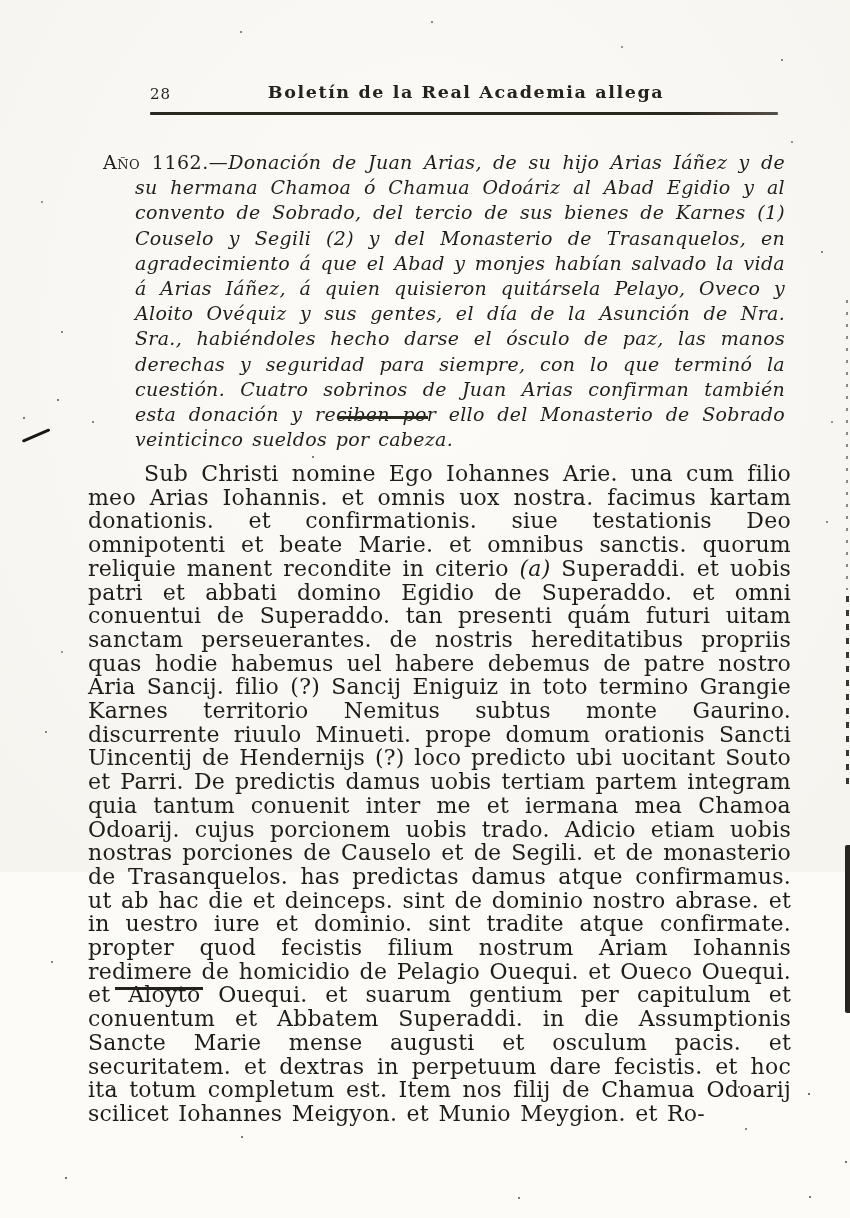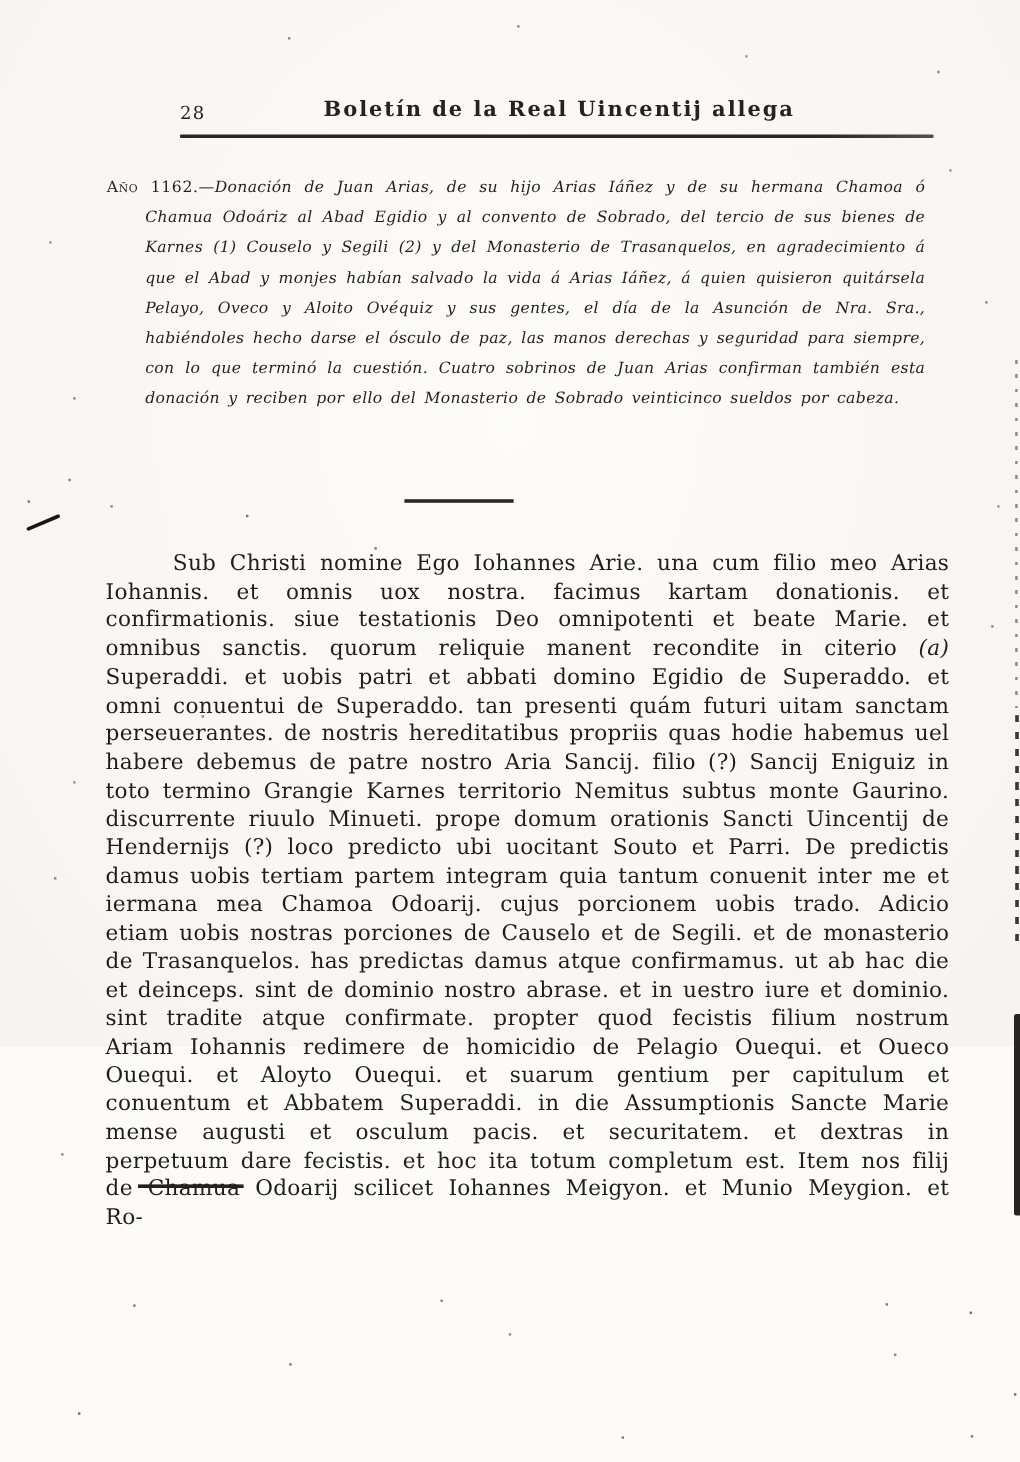--- a/index.html
+++ b/index.html
@@ -22,31 +22,31 @@
   .page-number{position:absolute;left:47px;top:3px;font-size:15px;letter-spacing:1px;}
   .header-title{
     position:absolute;left:120px;right:70px;text-align:center;
     font-size:17.5px;letter-spacing:1.6px;font-weight:bold;
     color:#26221c;
   }
   .header-rule{position:absolute;top:112px;left:150px;width:628px;height:3px;
     background:linear-gradient(to right,#2a2620 85%,#55504a);border-radius:1px;}
   
   .summary{
-    position:absolute;top:131px;left:89px;width:650px;
-    font-size:13px;font-style:italic;line-height:25.2px;
+    position:absolute;top:131px;left:103px;width:650px;
+    font-size:19px;font-style:italic;line-height:25.2px;
     text-align:justify;letter-spacing:0.3px;word-spacing:2.5px;
     padding-left:32px;text-indent:-32px;
   }
   .summary-label{font-style:normal;font-variant:small-caps;letter-spacing:0.5px;}
   .mid-divider{position:absolute;top:416px;left:337px;width:91px;height:2.5px;background:#2b2721;}
   
   .body-text{
     position:absolute;top:440px;left:88px;width:703px;
-    font-size:18px;line-height:23.7px;text-align:justify;
+    font-size:22px;line-height:23.7px;text-align:justify;
     letter-spacing:0.25px;word-spacing:2.2px;
     text-indent:56px;
     color:#201d18;
   }
   .ref-italic{font-style:italic;}
   
   .footnote-rule{position:absolute;top:987px;left:115px;width:88px;height:3px;background:#25211b;}
   .footnotes{
     position:absolute;top:992px;left:88px;width:702px;
     font-size:14.5px;line-height:20.8px;text-align:justify;
@@ -89,21 +89,21 @@
       845px 1161px 0 0 #45413b, 809px 1196px 0 0 #55514a, 367px 1083px 0 0 #6a655d;
   }
 </style>
 </head>
 <body>
 
 <div class="page">
 
   <div class="header">
     <span class="page-number">28</span>
-    <span class="header-title">Boletín de la Real Uincentij allega</span>
+    <span class="header-title">Boletín de la Real Academia allega</span>
   </div>
   <div class="header-rule"></div>
 
   <p class="summary"><span class="summary-label">Año 1162.—</span><span>Donación de Juan Arias, de su hijo Arias Iáñez y de su hermana Chamoa ó Chamua Odoáriz al Abad Egidio y al convento de Sobrado, del tercio de sus bienes de Karnes (1) Couselo y Segili (2) y del Monasterio de Trasanquelos, en agradecimiento á que el Abad y monjes habían salvado la vida á Arias Iáñez, á quien quisieron quitársela Pelayo, Oveco y Aloito Ovéquiz y sus gentes, el día de la Asunción de Nra. Sra., habiéndoles hecho darse el ósculo de paz, las manos derechas y seguridad para siempre, con lo que terminó la cuestión. Cuatro sobrinos de Juan Arias confirman también esta donación y reciben por ello del Monasterio de Sobrado veinticinco sueldos por cabeza.</span></p>
 
   <div class="mid-divider"></div>
 
   <p class="body-text"><span>Sub Christi nomine Ego Iohannes Arie. una cum filio meo Arias Iohannis. et omnis uox nostra. facimus kartam donationis. et confirmationis. siue testationis Deo omnipotenti et beate Marie. et omnibus sanctis. quorum reliquie manent recondite in citerio </span><span class="ref-italic">(a)</span><span> Superaddi. et uobis patri et abbati domino Egidio de Superaddo. et omni conuentui de Superaddo. tan presenti quám futuri uitam sanctam perseuerantes. de nostris hereditatibus propriis quas hodie habemus uel habere debemus de patre nostro Aria Sancij. filio (?) Sancij Eniguiz in toto termino Grangie Karnes territorio Nemitus subtus monte Gaurino. discurrente riuulo Minueti. prope domum orationis Sancti Uincentij de Hendernijs (?) loco predicto ubi uocitant Souto et Parri. De predictis damus uobis tertiam partem integram quia tantum conuenit inter me et iermana mea Chamoa Odoarij. cujus porcionem uobis trado. Adicio etiam uobis nostras porciones de Causelo et de Segili. et de monasterio de Trasanquelos. has predictas damus atque confirmamus. ut ab hac die et deinceps. sint de dominio nostro abrase. et in uestro iure et dominio. sint tradite atque confirmate. propter quod fecistis filium nostrum Ariam Iohannis redimere de homicidio de Pelagio Ouequi. et Oueco Ouequi. et Aloyto Ouequi. et suarum gentium per capitulum et conuentum et Abbatem Superaddi. in die Assumptionis Sancte Marie mense augusti et osculum pacis. et securitatem. et dextras in perpetuum dare fecistis. et hoc ita totum completum est. Item nos filij de Chamua Odoarij scilicet Iohannes Meigyon. et Munio Meygion. et Ro-</span></p>
 
   <div class="footnote-rule"></div>

